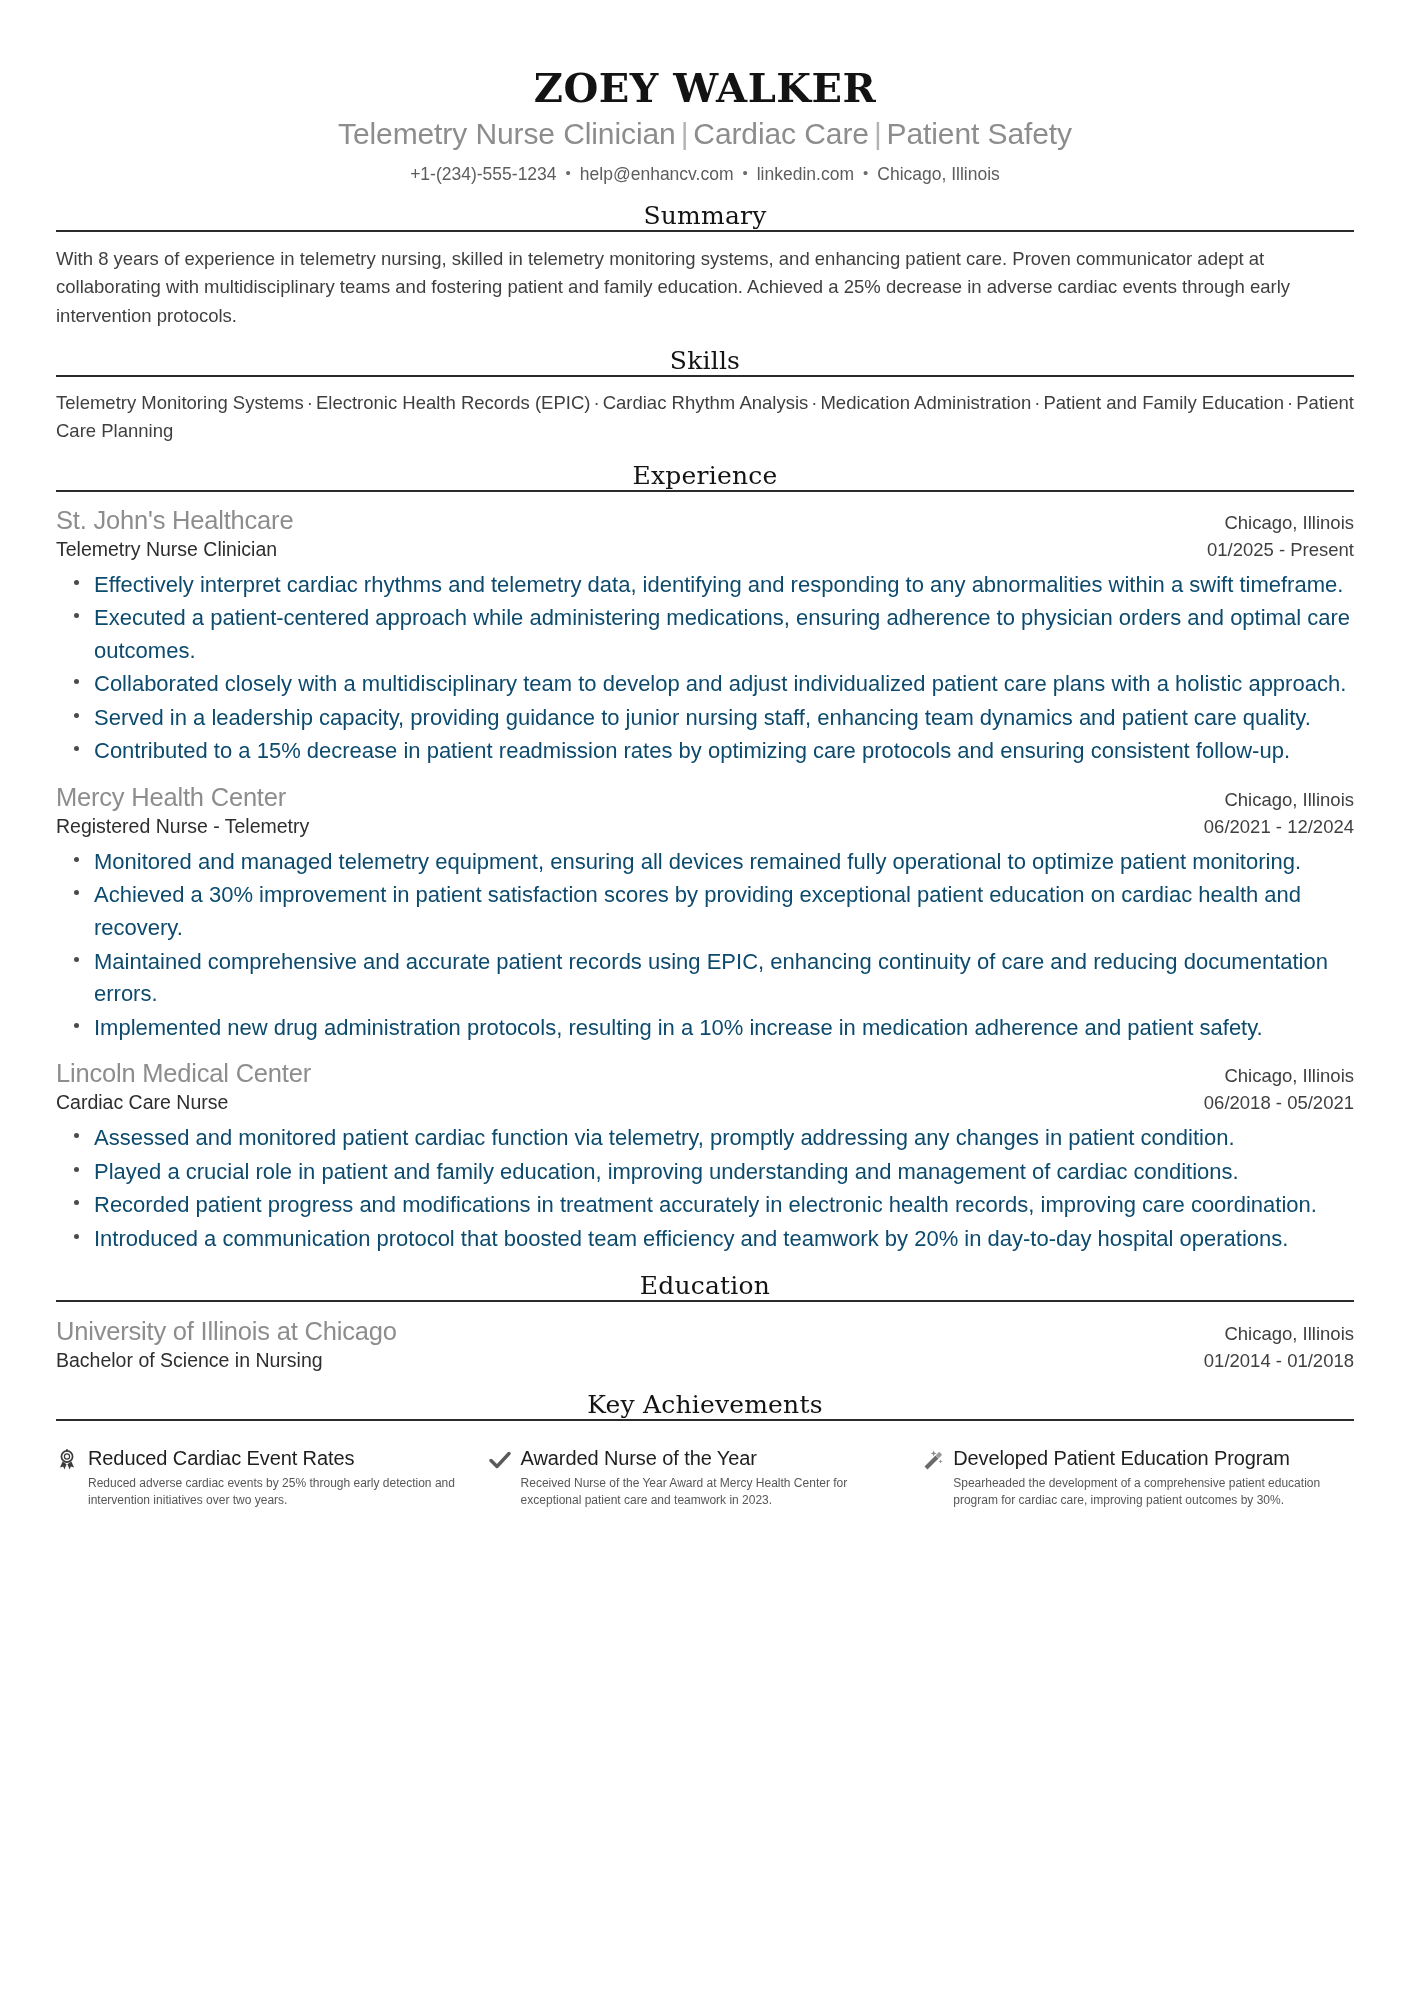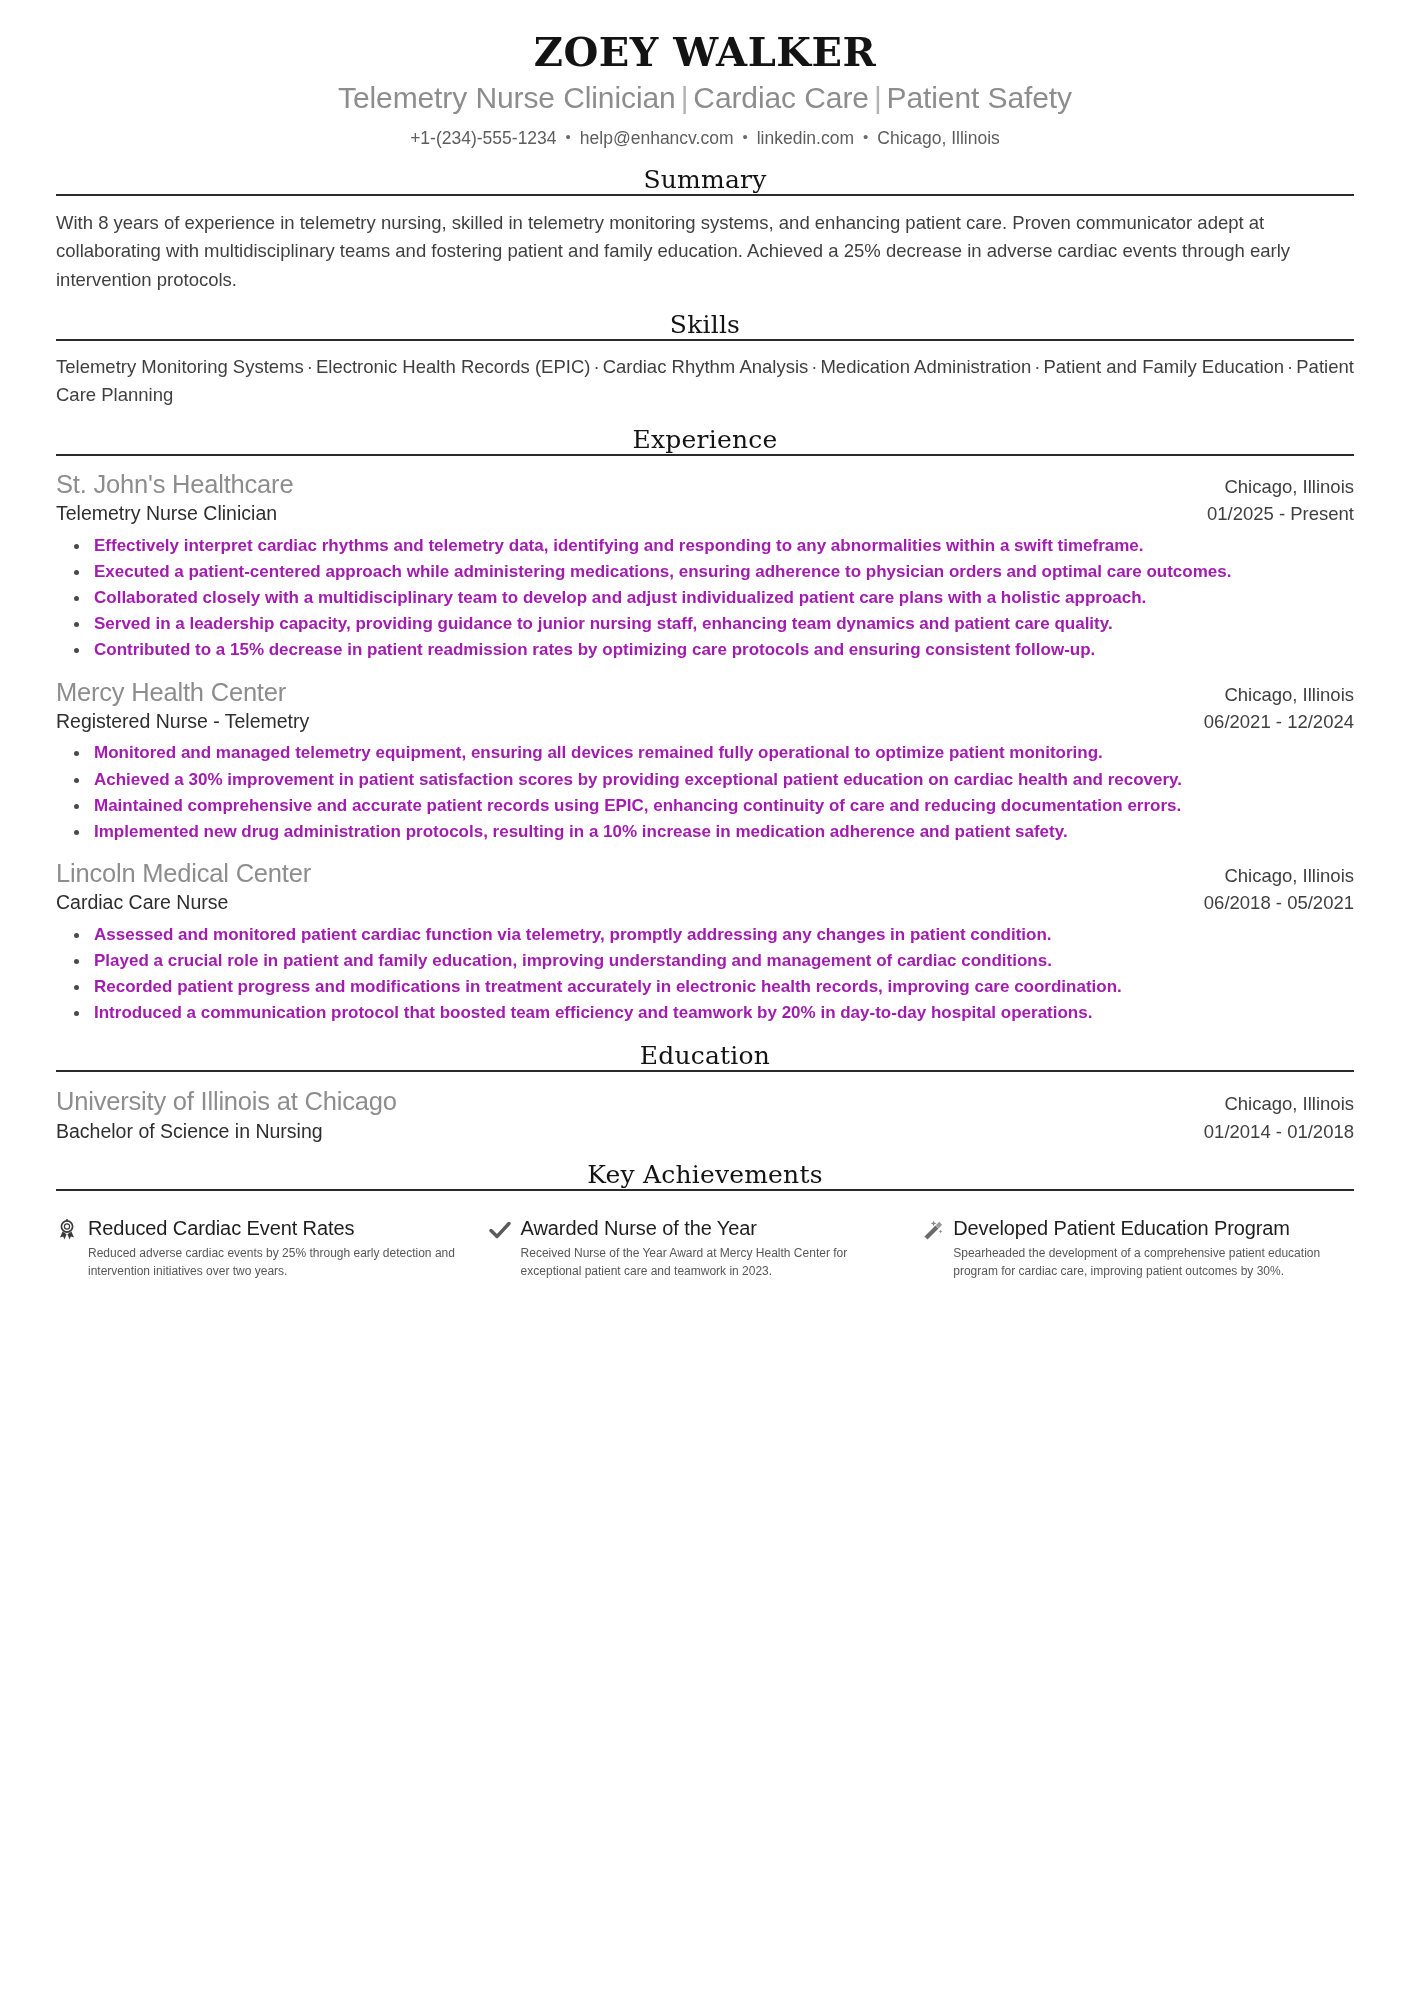--- a/index.html
+++ b/index.html
@@ -23,20 +23,21 @@
   
   .hdr { text-align: center; }
   .hdr-name {
     font-family: "DejaVu Serif", "Liberation Serif", serif;
     font-weight: 700;
     font-size: 40px;
     letter-spacing: 0.5px;
     color: #131313;
     line-height: 1.18;
     margin-bottom: 4px;
+    margin-top: 36px;
   }
   .hdr-title {
     font-size: 30px;
     font-weight: 400;
     color: #8d8d8d;
     line-height: 1.28;
     letter-spacing: -0.1px;
   }
   .hdr-title .bar { color: #b3b3b3; padding: 0 5px; font-weight: 300; }
   .hdr-contact {
@@ -119,26 +120,25 @@
     white-space: nowrap;
     padding-left: 18px;
   }
   ul.bullets {
     margin: 6px 0 0 0;
     padding-left: 26px;
     list-style: none;
   }
   ul.bullets li {
     position: relative;
-    font-size: 17px;
+    font-size: 22px;
     line-height: 1.48;
-    color: #a21caf;
+    color: #0c4a6e;
     padding-left: 12px;
     margin-bottom: 1px;
-    font-weight: bold;
   }
   ul.bullets li::before {
     content: "";
     position: absolute;
     left: -8px;
     top: 11px;
     width: 5px;
     height: 5px;
     border-radius: 50%;
     background: #4a4a4a;

